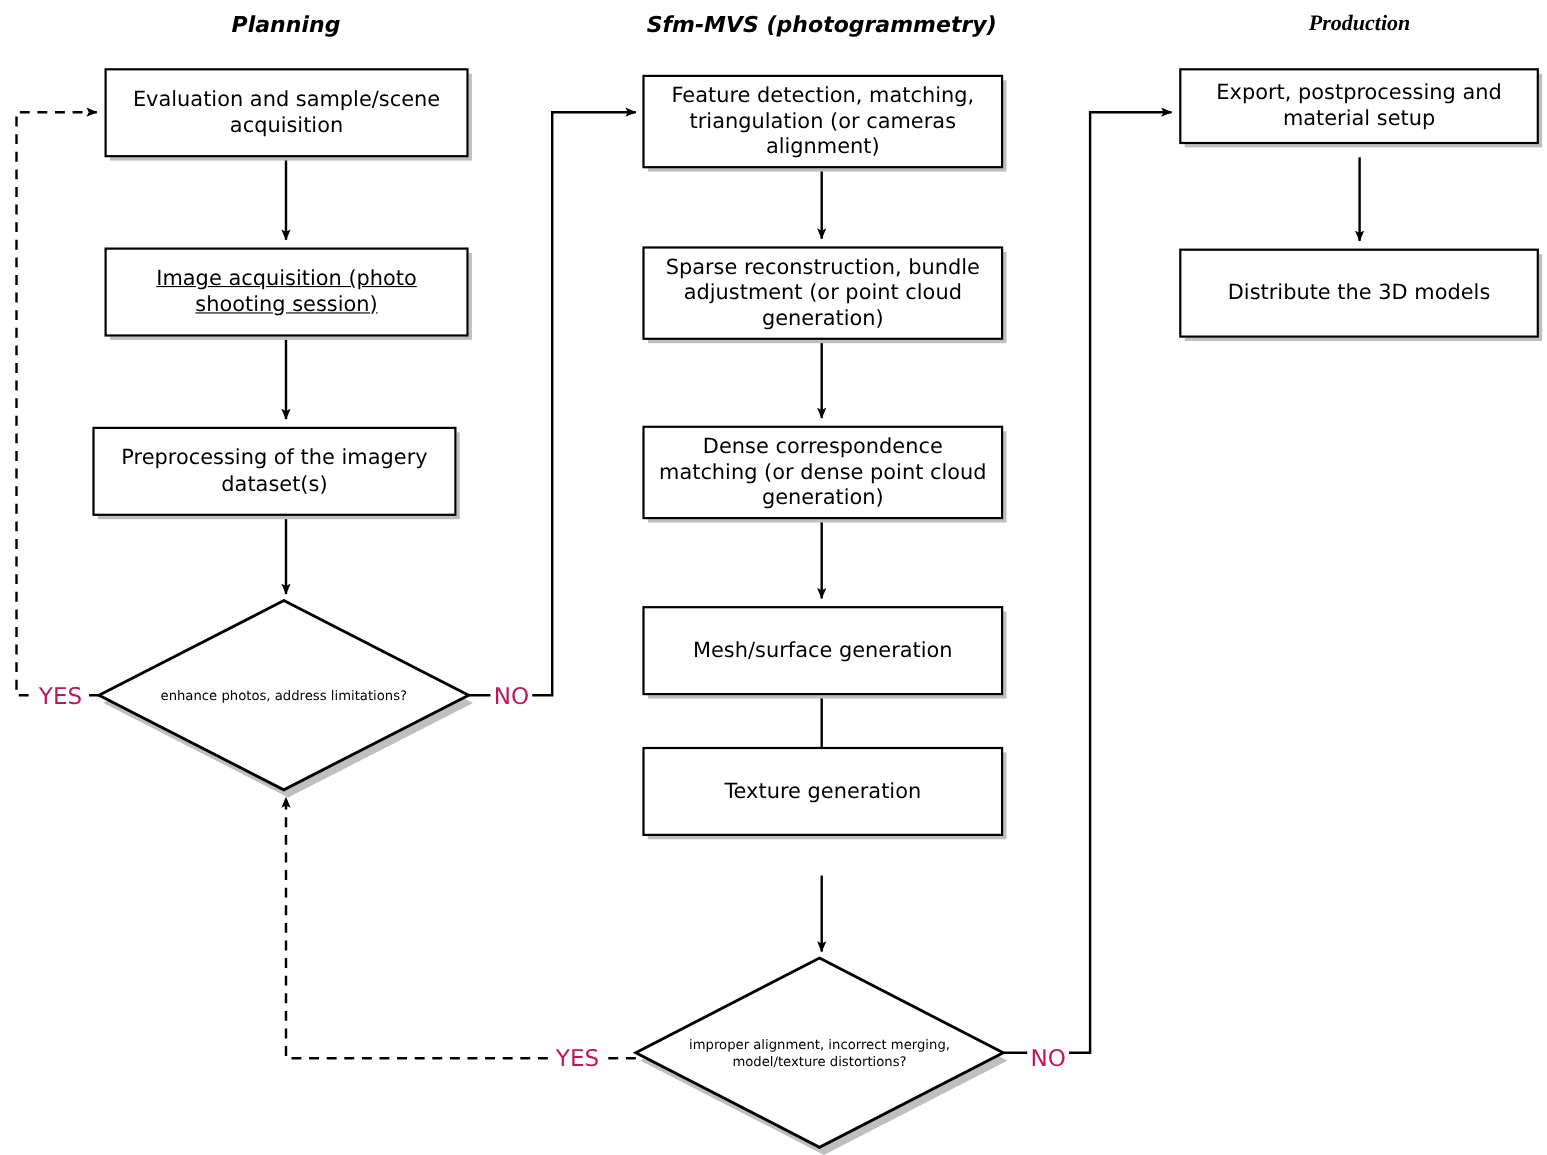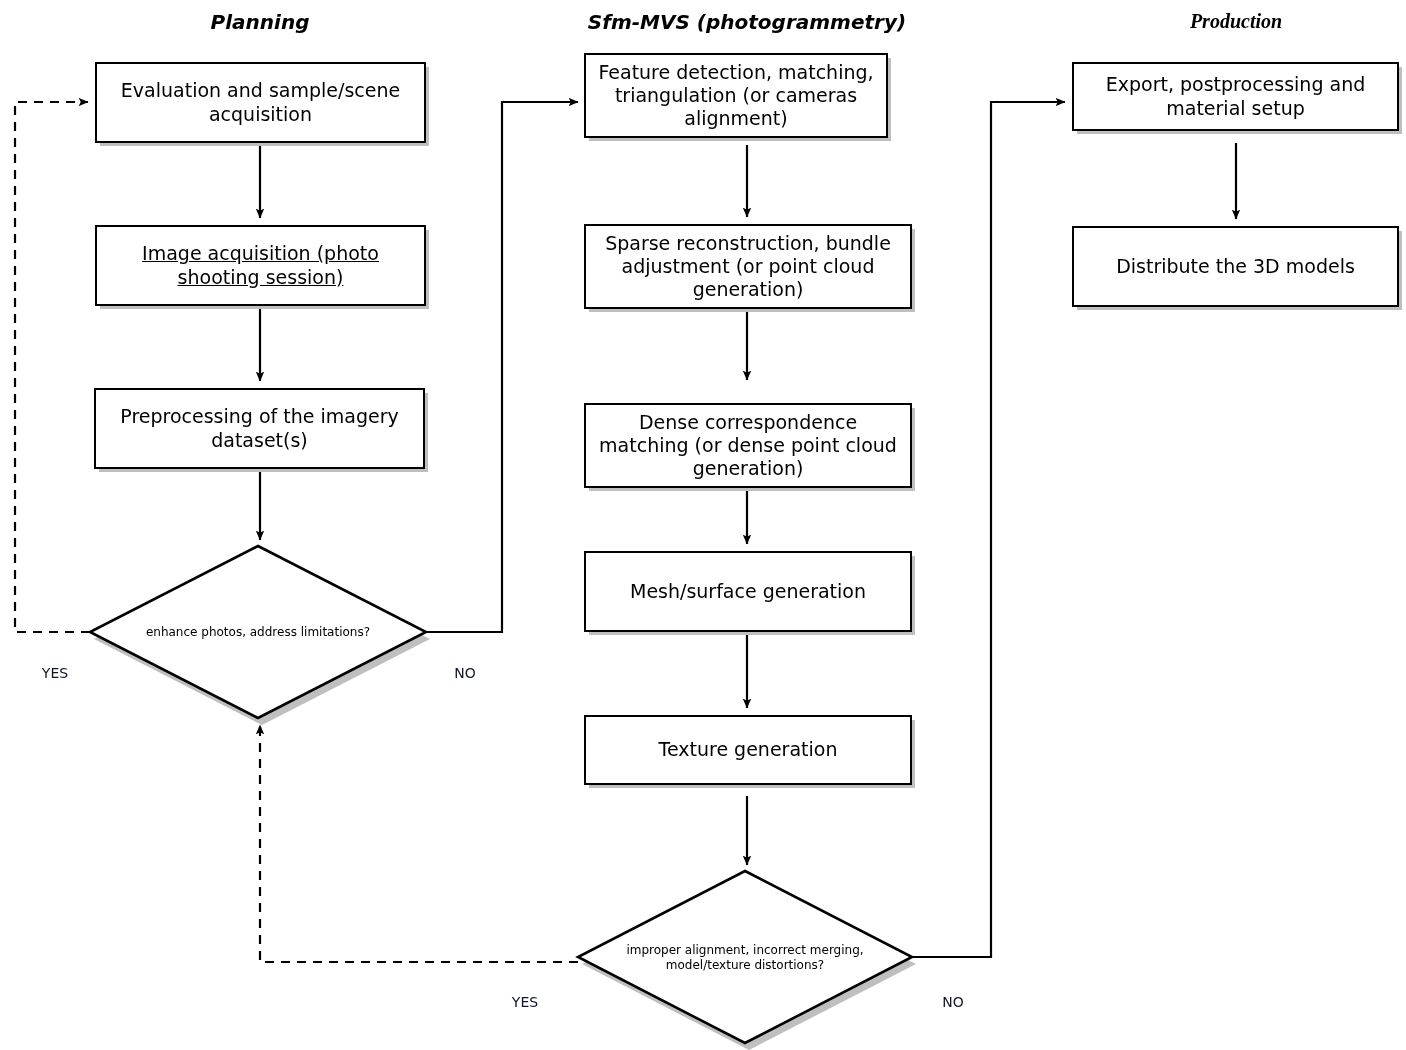--- a/index.html
+++ b/index.html
@@ -58,27 +58,26 @@
     font-size: 12px;
     line-height: 1.25;
     padding: 0 46px;
   }
   .node-decision .label {
     position: relative;
     z-index: 2;
   }
   .edge-label {
     position: absolute;
-    font-size: 14px;
-    color: #0f172a;
+    font-size: 21px;
+    color: #be185d;
     background: #ffffff;
     padding: 0 3px;
     white-space: nowrap;
     transform: translate(-50%, -50%);
-    margin-top: 40px;
   }
 </style>
 </head>
 <body>
 
 <div id="canvas">
 
   <div class="col-title" style="left:260px; top:10px;text-align:center;">Planning</div>
   <div class="col-title" style="left:747px; top:10px;">Sfm-MVS (photogrammetry)</div>
   <div class="col-title" style="left:1236px; top:10px;font-family:Liberation Serif, serif;">Production</div>
@@ -123,40 +122,40 @@
       <line x1="1236" y1="143" x2="1236" y2="219" marker-end="url(#arrow)"></line>
     </g>
   </svg>
 
   <div class="node node-process" style="left:95px; top:62px; width:331px; height:81px;">
     <span class="label">Evaluation and sample/scene acquisition</span>
   </div>
   <div class="node node-process" style="left:95px; top:225px; width:331px; height:81px;text-decoration:underline;">
     <span class="label">Image acquisition (photo shooting session)</span>
   </div>
-  <div class="node node-process" style="left:94px; top:388px; width:331px; height:81px;">
+  <div class="node node-process" style="left:84px; top:388px; width:331px; height:81px;">
     <span class="label">Preprocessing of the imagery dataset(s)</span>
   </div>
   <div class="node node-decision" style="left:90px; top:546px; width:336px; height:173px;">
     <span class="label">enhance photos, address limitations?</span>
   </div>
 
-  <div class="node node-process" style="left:584px; top:53px; width:304px; height:85px;text-align:center;">
+  <div class="node node-process" style="left:584px; top:68px; width:328px; height:85px;text-align:center;">
     <span class="label">Feature detection, matching, triangulation (or cameras alignment)</span>
   </div>
   <div class="node node-process" style="left:584px; top:224px; width:328px; height:85px;">
     <span class="label">Sparse reconstruction, bundle adjustment (or point cloud generation)</span>
   </div>
-  <div class="node node-process" style="left:584px; top:387px; width:328px; height:85px;margin-top:16px;">
+  <div class="node node-process" style="left:584px; top:387px; width:328px; height:85px;">
     <span class="label">Dense correspondence matching (or dense point cloud generation)</span>
   </div>
   <div class="node node-process" style="left:584px; top:551px; width:328px; height:81px;">
     <span class="label">Mesh/surface generation</span>
   </div>
-  <div class="node node-process" style="left:584px; top:715px; width:328px; height:70px;">
+  <div class="node node-process" style="left:584px; top:679px; width:328px; height:81px;">
     <span class="label">Texture generation</span>
   </div>
   <div class="node node-decision" style="left:578px; top:871px; width:334px; height:173px;">
     <span class="label">improper alignment, incorrect merging, model/texture distortions?</span>
   </div>
 
   <div class="node node-process" style="left:1072px; top:62px; width:327px; height:69px;">
     <span class="label">Export, postprocessing and material setup</span>
   </div>
   <div class="node node-process" style="left:1072px; top:226px; width:327px; height:81px;">

